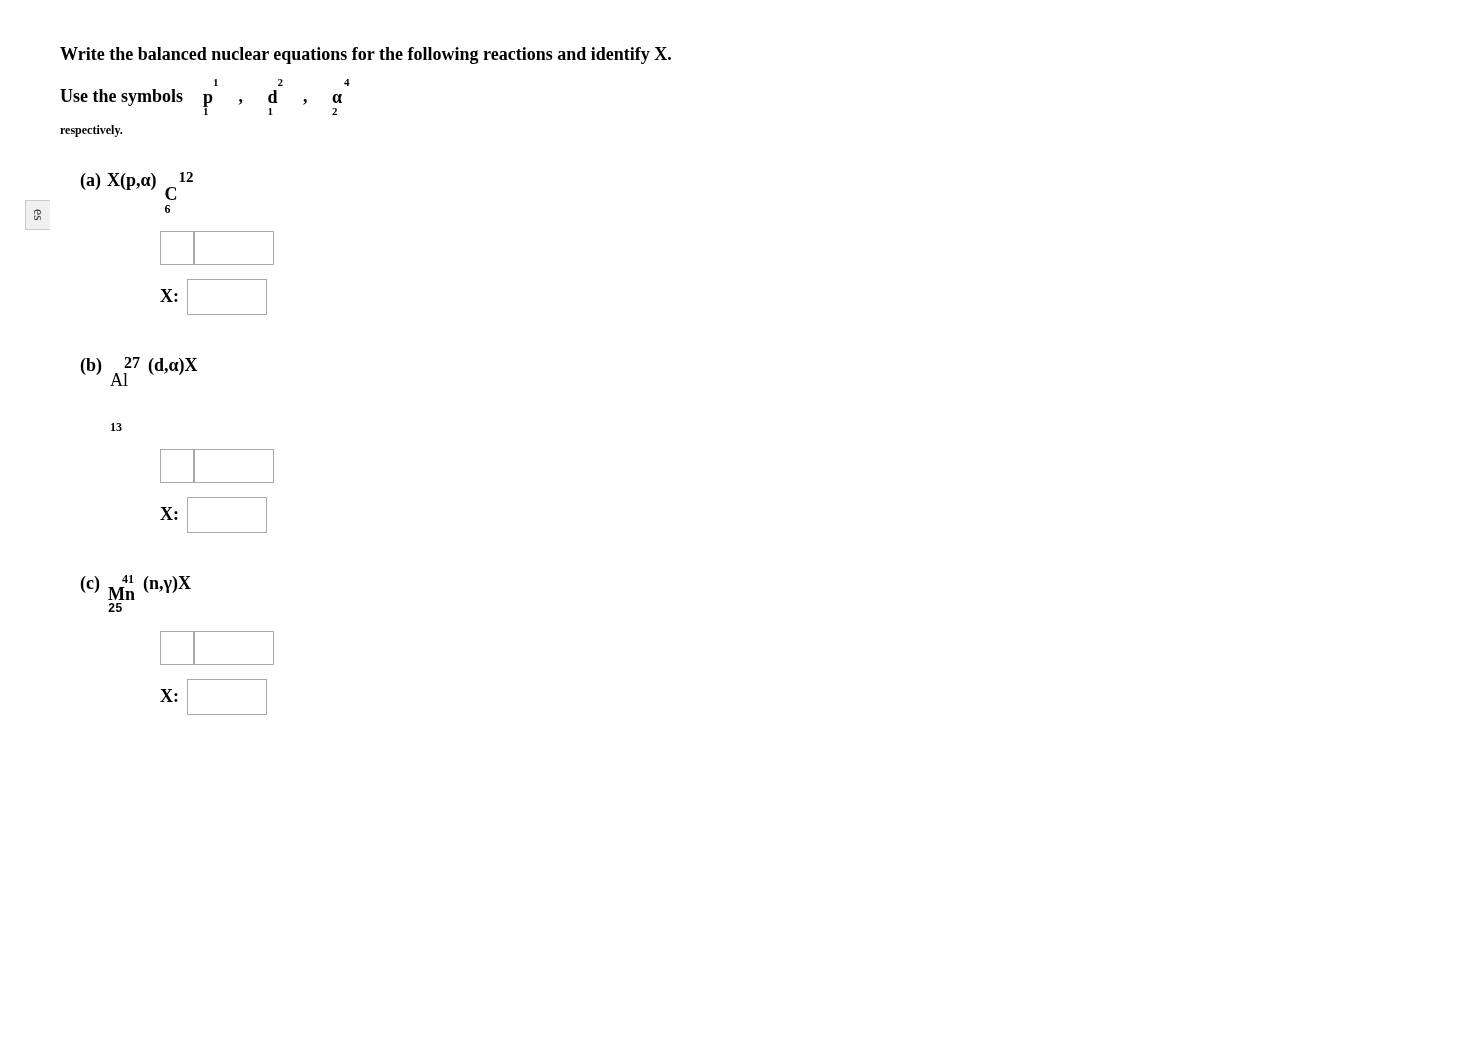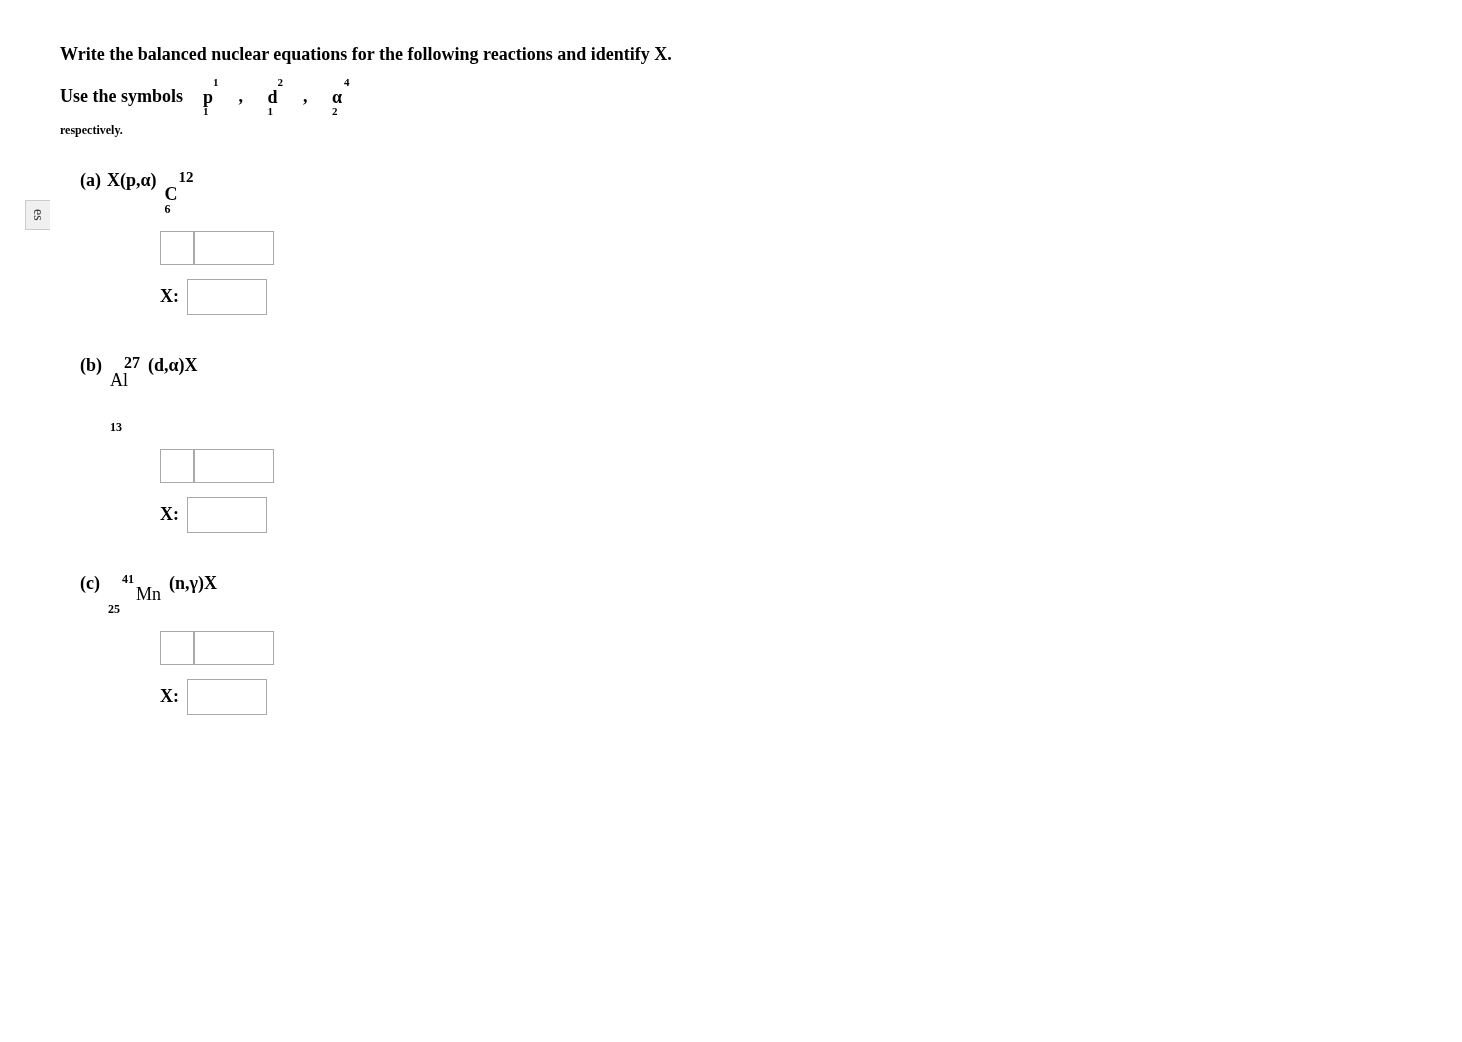--- a/index.html
+++ b/index.html
@@ -194,22 +194,22 @@
         <input type="text" style="border: 1px solid rgb(170, 170, 170); width: 80px; height: 36px; font-family: inherit; font-size: 16px;">
       </div>
     </div>
 
     <div class="problem-section">
       <div class="problem-label">
         <span>(c)</span>
 
         <span style="display:inline-flex;flex-direction:column;vertical-align:middle;margin:0 2px;">
           <span style="font-size:12px;font-weight:bold;line-height:1;padding-left:14px;">41</span>
-          <span style="font-size:18px;font-weight:normal;line-height:1;margin-left:28px;">Mn</span>
-          <span style="font-size:12px;font-weight:bold;line-height:1;">25</span>
+          <span style="font-size:18px;font-weight:bold;line-height:1;">Mn</span>
+          <span style="font-size:12px;font-weight:bold;line-height:1;font-family:Liberation Mono, monospace;">25</span>
         </span>
         <span><strong>(n,γ)X</strong></span>
       </div>
 
       <div class="answer-box-group">
         <span style="display:inline-block;border:1px solid #aaa;width:34px;height:34px;"></span>
         <input type="text" style="border: 1px solid rgb(170, 170, 170); width: 80px; height: 34px; font-family: inherit; font-size: 16px;">
       </div>
 
       <div class="x-label-row">

